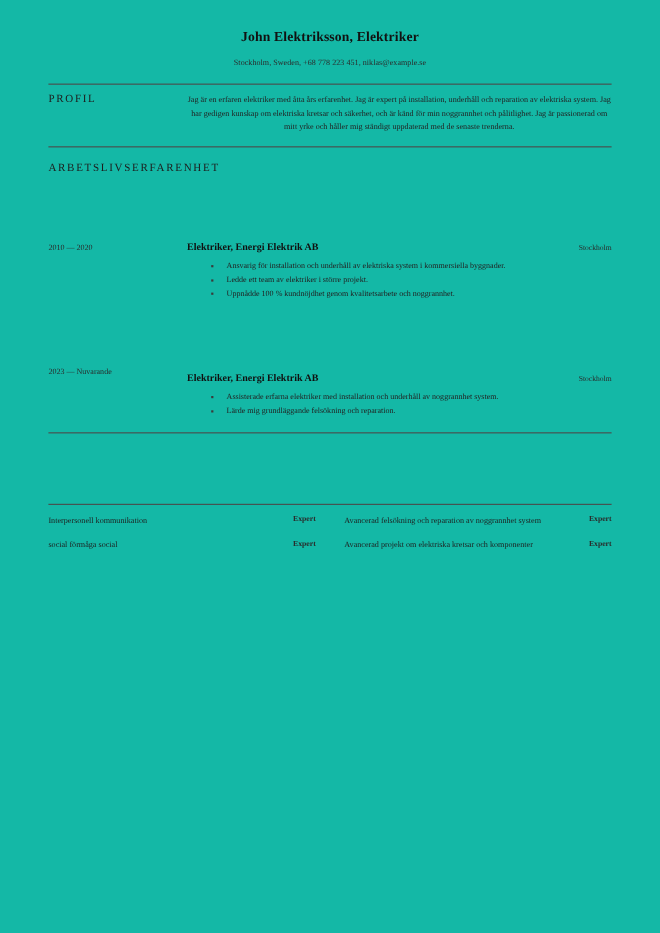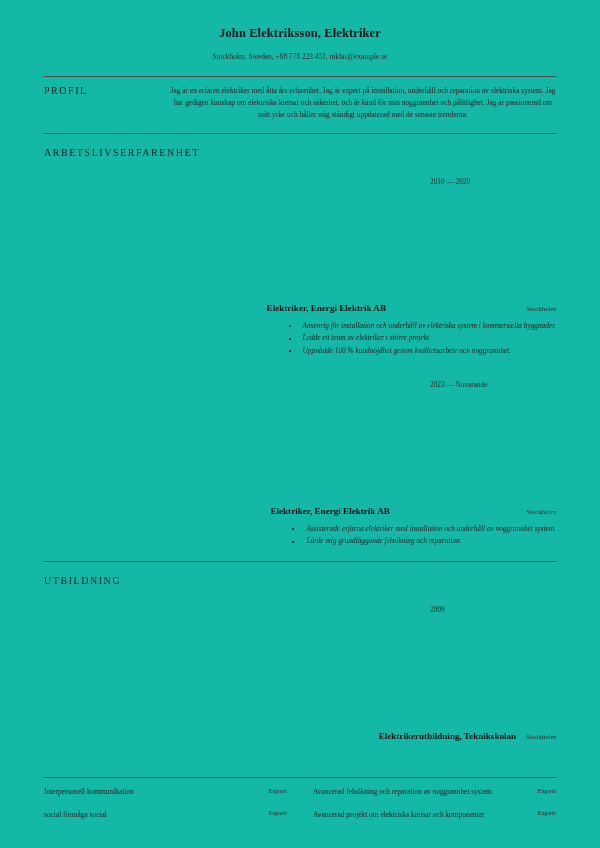--- a/index.html
+++ b/index.html
@@ -86,23 +86,22 @@
     font-size: 7.4px;
     line-height: 1.62;
     color: #222222;
     text-align: center;
     padding-bottom: 12px;
   }
 
   
   .entry {
     display: flex;
-    align-items: flex-end;
-    width: 100%;
-    flex-direction: column;
+    align-items: center;
+    width: 100%;
   }
   .entry-date {
     width: 126px;
     flex: 0 0 126px;
     font-size: 7.3px;
     color: #2a2a2a;
     line-height: 1.3;
     padding-top: 2px;
     white-space: nowrap;
   }
@@ -114,40 +113,40 @@
     display: flex;
     align-items: baseline;
     justify-content: space-between;
     gap: 10px;
   }
   .entry-title {
     font-size: 9.1px;
     font-weight: bold;
     color: #101010;
     line-height: 1.25;
+    margin-top: 44px;
   }
   .entry-location {
     font-size: 6.9px;
     color: #2a2a2a;
     white-space: nowrap;
     text-align: right;
     flex: 0 0 auto;
   }
   .bullets {
     list-style: none;
     margin: 6px 0 0 0;
     padding: 0 0 0 22px;
   }
   .bullets li {
     position: relative;
     font-size: 7.3px;
     line-height: 1.72;
     color: #222222;
     padding-left: 14px;
-    font-style: italic;
   }
   .bullets li::before {
     content: "";
     position: absolute;
     left: 0;
     top: 5.2px;
     width: 2px;
     height: 2px;
     background: #3a3a3a;
   }
@@ -182,20 +181,21 @@
     flex: 1 1 auto;
     min-width: 0;
   }
   .skill-level {
     font-size: 7px;
     color: #2a2a2a;
     white-space: nowrap;
     flex: 0 0 auto;
     text-align: right;
     padding-top: 0.5px;
+    font-weight: bold;
   }
 </style>
 </head>
 <body>
 
 <div class="page">
 
   <div class="doc-header">
     <div class="doc-name">John Elektriksson, Elektriker</div>
     <div class="doc-contact">Stockholm, Sweden, +68 778 223 451, niklas@example.se</div>
@@ -249,32 +249,22 @@
         </ul>
       </div>
     </div>
 
     <div class="sec-gap-bot"></div>
   </div>
 
   <div class="section">
     <div class="rule"></div>
     <div class="sec-gap-top"></div>
-    <div class="section-title">Utbildning</div>
     <div class="exp-spacer-sm"></div>
 
-    <div class="entry">
-      <div class="entry-date">2009</div>
-      <div class="entry-main">
-        <div class="entry-head">
-          <div class="entry-title">Elektrikerutbildning, Teknikskolan</div>
-          <div class="entry-location">Stockholm</div>
-        </div>
-      </div>
-    </div>
 
     <div class="edu-gap"></div>
 
 
     <div class="sec-gap-bot"></div>
   </div>
 
   <div class="section">
     <div class="rule"></div>
     <div class="section-body">

